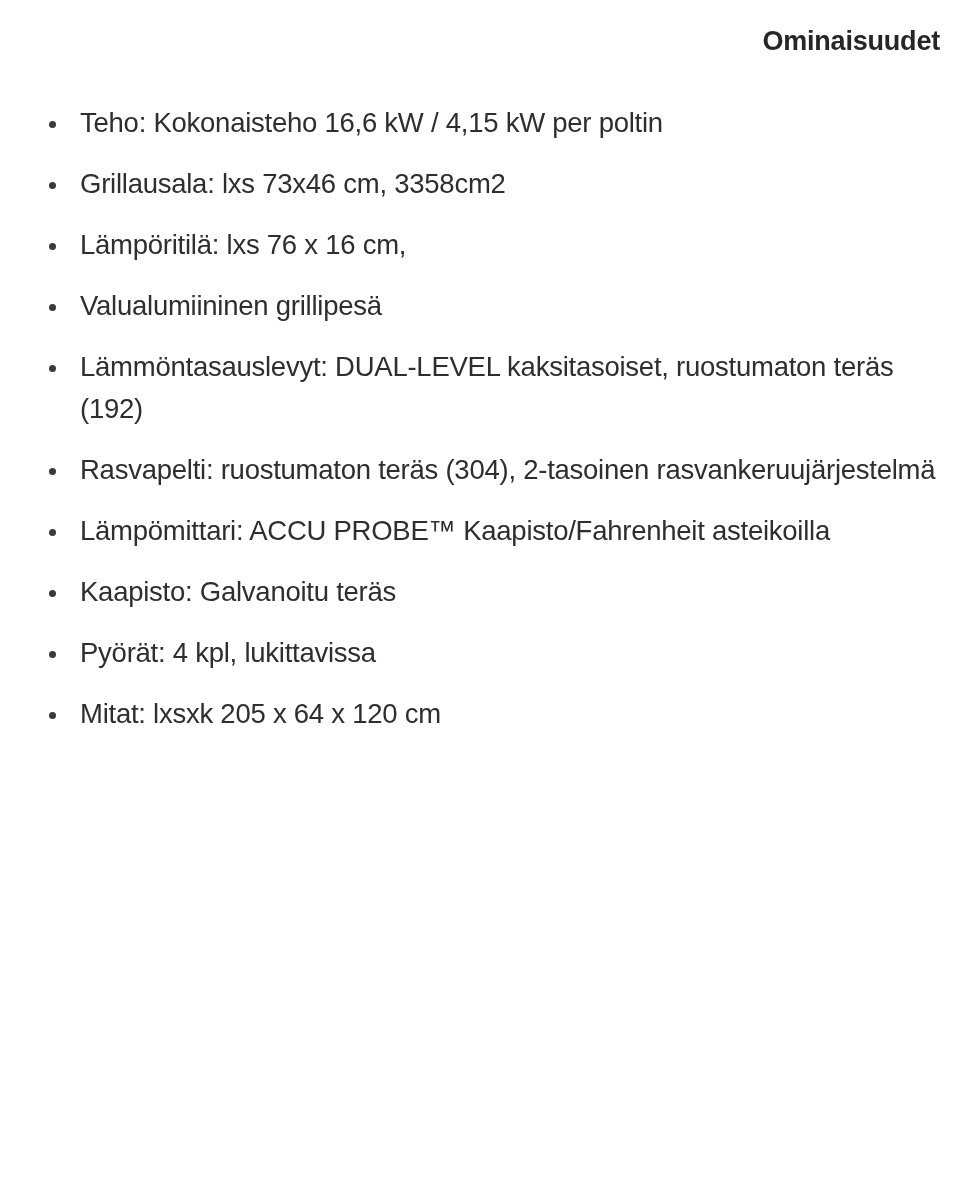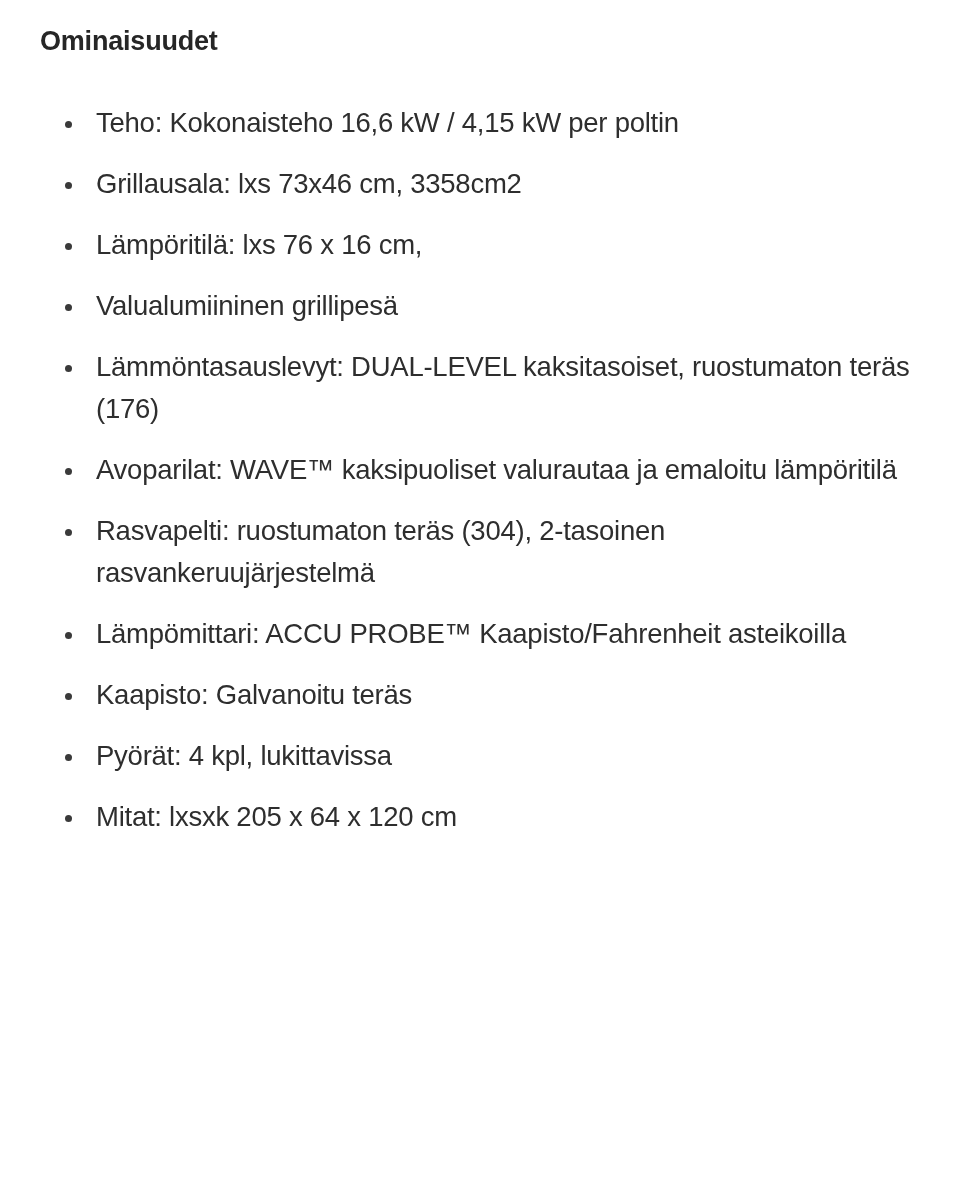--- a/index.html
+++ b/index.html
@@ -26,25 +26,26 @@
   }
 
   .section-title {
     margin: 0;
     padding: 0;
     font-size: 27px;
     line-height: 34px;
     font-weight: 700;
     letter-spacing: -0.2px;
     color: #262626;
+    text-align: right;
   }
 
   .spec-list {
     list-style: none;
-    margin: 16px;
+    margin: 0;
     padding: 0;
     margin-top: 44px;
   }
 
   .spec-item {
     position: relative;
     padding-left: 40px;
     margin: 0 0 19px 0;
     font-size: 27.5px;
     line-height: 42px;
@@ -98,27 +99,23 @@
       <span class="spec-text">Lämpöritilä: lxs 76 x 16 cm,</span>
     </li>
 
     <li class="spec-item">
       <span class="bullet-dot"></span>
       <span class="spec-text">Valualumiininen grillipesä</span>
     </li>
 
     <li class="spec-item">
       <span class="bullet-dot"></span>
-      <span class="spec-text">Lämmöntasauslevyt: DUAL-LEVEL kaksitasoiset, ruostumaton teräs (176)</span>
+      <span class="spec-text">Lämmöntasauslevyt: DUAL-LEVEL kaksitasoiset, ruostumaton teräs (192)</span>
     </li>
 
-    <li class="spec-item">
-      <span class="bullet-dot"></span>
-      <span class="spec-text">Avoparilat: WAVE™ kaksipuoliset valurautaa ja emaloitu lämpöritilä</span>
-    </li>
 
     <li class="spec-item">
       <span class="bullet-dot"></span>
       <span class="spec-text">Rasvapelti: ruostumaton teräs (304), 2-tasoinen rasvankeruujärjestelmä</span>
     </li>
 
     <li class="spec-item">
       <span class="bullet-dot"></span>
       <span class="spec-text">Lämpömittari: ACCU PROBE™ Kaapisto/Fahrenheit asteikoilla</span>
     </li>

